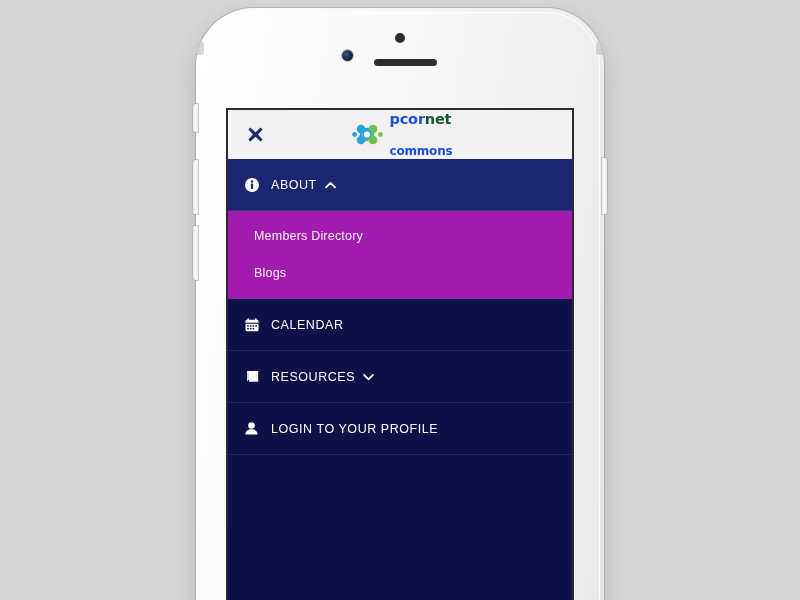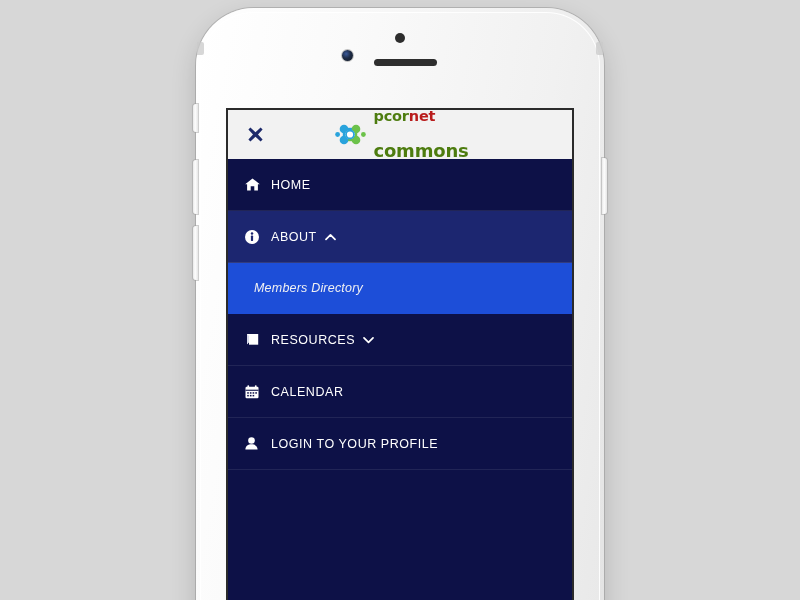--- a/index.html
+++ b/index.html
@@ -114,23 +114,23 @@
     transform: translateX(2px);
   }
   #logo-mark { flex: none; display:block; }
   #logo-wordmark {
     line-height: 1;
     font-family: "DejaVu Sans", sans-serif;
     font-weight: bold;
     letter-spacing: -0.2px;
   }
   #logo-line-top  { font-size: 14.5px; }
-  #logo-line-bottom { font-size: 18px; display:block; margin-top: 18px;}
-  .lg-navy { color: #4d7c0f; }
-  .lg-blue { color: #b91c1c; text-align: right; }
+  #logo-line-bottom { font-size: 12px; display:block; margin-top: 18px;}
+  .lg-navy { color: #1d4ed8; }
+  .lg-blue { color: #14532d; text-align: right; }
 
   
   #nav-menu { background: #0d1147; }
 
   .nav-row {
     height: 52px;
     display: flex;
     align-items: center;
     padding-left: 17px;
     color: #ffffff;
@@ -154,21 +154,21 @@
   .nav-icon svg { display:block; }
   .nav-label { white-space: nowrap; }
   .nav-caret {
     margin-left: 8px;
     display: flex; align-items: center;
     color: #ffffff;
   }
   .nav-caret svg { display:block; }
 
   
-  #submenu-about { background: #1d4ed8; padding: 6px 0 8px 0; font-style: italic; }
+  #submenu-about { background: #a21caf; padding: 6px 0 8px 0; }
   .submenu-item {
     height: 37px;
     display: flex;
     align-items: center;
     padding-left: 26px;
     color: #f0f0f2;
     font-size: 12.5px;
     letter-spacing: .2px;
     cursor: pointer;
   }
@@ -223,28 +223,20 @@
             </svg>
             <div id="logo-wordmark">
               <div id="logo-line-top"><span class="lg-navy">pcor</span><span class="lg-blue">net</span></div>
               <span id="logo-line-bottom" class="lg-navy">commons</span>
             </div>
           </div>
         </div>
 
         <div id="nav-menu">
 
-          <div class="nav-row">
-            <span class="nav-icon">
-              <svg width="15" height="13" viewBox="0 0 15 13" aria-hidden="true">
-                <path d="M7.5 0.4 L0.2 6.3 h1.9 v6.1 h3.6 V8.3 h3.6 v4.1 h3.6 V6.3 h1.9 Z" fill="#fff"></path>
-              </svg>
-            </span>
-            <span class="nav-label">HOME</span>
-          </div>
 
           <div class="nav-row expanded">
             <span class="nav-icon">
               <svg width="14" height="14" viewBox="0 0 14 14" aria-hidden="true">
                 <circle cx="7" cy="7" r="7" fill="#fff"></circle>
                 <circle cx="7" cy="3.4" r="1.25" fill="#1c2670"></circle>
                 <rect x="5.9" y="5.6" width="2.2" height="5.3" rx="0.6" fill="#1c2670"></rect>
               </svg>
             </span>
             <span class="nav-label">ABOUT</span>
@@ -252,38 +244,25 @@
               <svg width="11" height="8" viewBox="0 0 11 8" aria-hidden="true">
                 <path d="M1 6.4 L5.5 1.9 L10 6.4" fill="none" stroke="#fff" stroke-width="1.7" stroke-linecap="round" stroke-linejoin="round"></path>
               </svg>
             </span>
           </div>
 
           <div id="submenu-about">
             <div class="submenu-item">
               <span>Members Directory</span>
             </div>
-          </div>
-
-
-          <div class="nav-row">
-            <span class="nav-icon">
-              <svg width="15" height="13" viewBox="0 0 15 13" aria-hidden="true">
-                <path d="M2.0 1.0 L13.2 1.0 L13.2 9.0 L4.0 9.0 L2.0 11.2 Z" fill="#fff"></path>
-                <path d="M2.0 1.0 L2.0 11.2 L4.0 9.0 L4.0 3.0 Z" fill="#d6d9ea"></path>
-                <path d="M4.0 9.0 L13.2 9.0 L13.2 11.7 L4.0 11.7 Z" fill="#fff"></path>
-              </svg>
-            </span>
-            <span class="nav-label">RESOURCES</span>
-            <span class="nav-caret">
-              <svg width="11" height="8" viewBox="0 0 11 8" aria-hidden="true">
-                <path d="M1 1.9 L5.5 6.4 L10 1.9" fill="none" stroke="#fff" stroke-width="1.7" stroke-linecap="round" stroke-linejoin="round"></path>
-              </svg>
-            </span>
-          </div>
+            <div class="submenu-item">
+              <span>Blogs</span>
+            </div>
+          </div>
+
 
           <div class="nav-row">
             <span class="nav-icon">
               <svg width="14" height="14" viewBox="0 0 14 14" aria-hidden="true">
                 <rect x="0.5" y="1.8" width="13" height="11.4" rx="1.2" fill="#fff"></rect>
                 <rect x="2.4" y="0.3" width="1.7" height="3.2" rx="0.7" fill="#fff"></rect>
                 <rect x="9.9" y="0.3" width="1.7" height="3.2" rx="0.7" fill="#fff"></rect>
                 <rect x="0.5" y="4.7" width="13" height="1.1" fill="#0d1147"></rect>
                 <g fill="#0d1147">
                   <rect x="2.2" y="7.2" width="1.6" height="1.5"></rect>
@@ -294,20 +273,36 @@
                   <rect x="4.9" y="9.9" width="1.6" height="1.5"></rect>
                   <rect x="7.6" y="9.9" width="1.6" height="1.5"></rect>
                 </g>
               </svg>
             </span>
             <span class="nav-label">CALENDAR</span>
           </div>
 
           <div class="nav-row">
             <span class="nav-icon">
+              <svg width="15" height="13" viewBox="0 0 15 13" aria-hidden="true">
+                <path d="M2.0 1.0 L13.2 1.0 L13.2 9.0 L4.0 9.0 L2.0 11.2 Z" fill="#fff"></path>
+                <path d="M2.0 1.0 L2.0 11.2 L4.0 9.0 L4.0 3.0 Z" fill="#d6d9ea"></path>
+                <path d="M4.0 9.0 L13.2 9.0 L13.2 11.7 L4.0 11.7 Z" fill="#fff"></path>
+              </svg>
+            </span>
+            <span class="nav-label">RESOURCES</span>
+            <span class="nav-caret">
+              <svg width="11" height="8" viewBox="0 0 11 8" aria-hidden="true">
+                <path d="M1 1.9 L5.5 6.4 L10 1.9" fill="none" stroke="#fff" stroke-width="1.7" stroke-linecap="round" stroke-linejoin="round"></path>
+              </svg>
+            </span>
+          </div>
+
+          <div class="nav-row">
+            <span class="nav-icon">
               <svg width="13" height="13" viewBox="0 0 13 13" aria-hidden="true">
                 <circle cx="6.5" cy="3.5" r="3.3" fill="#fff"></circle>
                 <path d="M0.4 12.6 c0-3.5 2.7-5.3 6.1-5.3 s6.1 1.8 6.1 5.3 Z" fill="#fff"></path>
               </svg>
             </span>
             <span class="nav-label">LOGIN TO YOUR PROFILE</span>
           </div>
 
         </div>
       </div>

